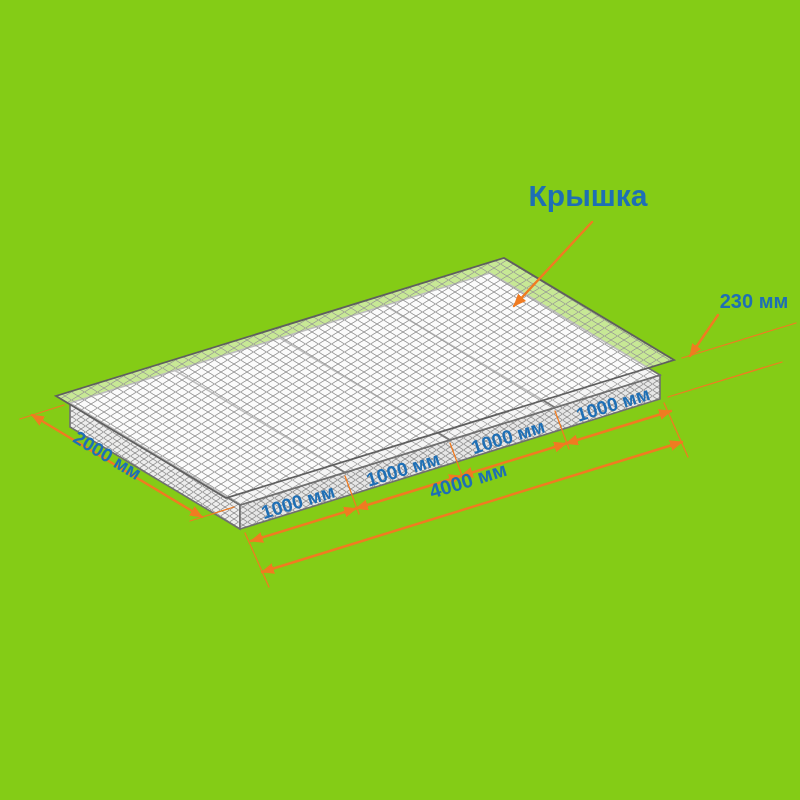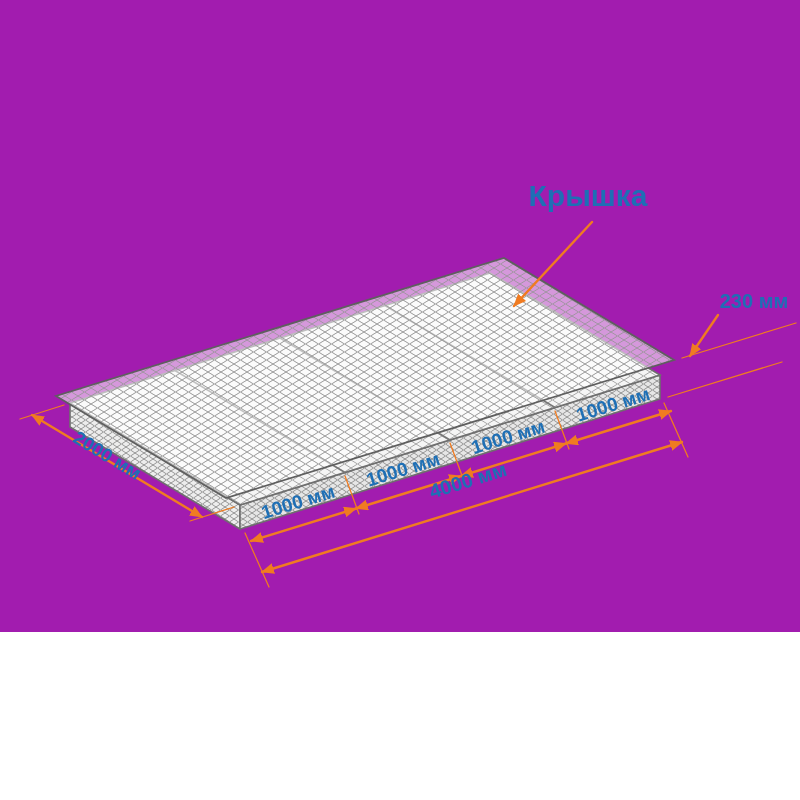--- a/index.html
+++ b/index.html
@@ -3,22 +3,22 @@
 <meta charset="utf-8">
 <style>
   html, body {
     margin: 0;
     padding: 0;
     background: #ffffff;
   }
   .stage {
     position: relative;
     width: 800px;
-    height: 632px;
-    background: #a21caf;
+    height: 800px;
+    background: #84cc16;
     overflow: hidden;
     font-family: "Liberation Sans", sans-serif;
   }
   svg { display: block; }
   svg text {
     font-family: "Liberation Sans", sans-serif;
     font-weight: bold;
   }
   .dim-text  { font-size: 19px; }
   .dim-text-lg { font-size: 20px; }

